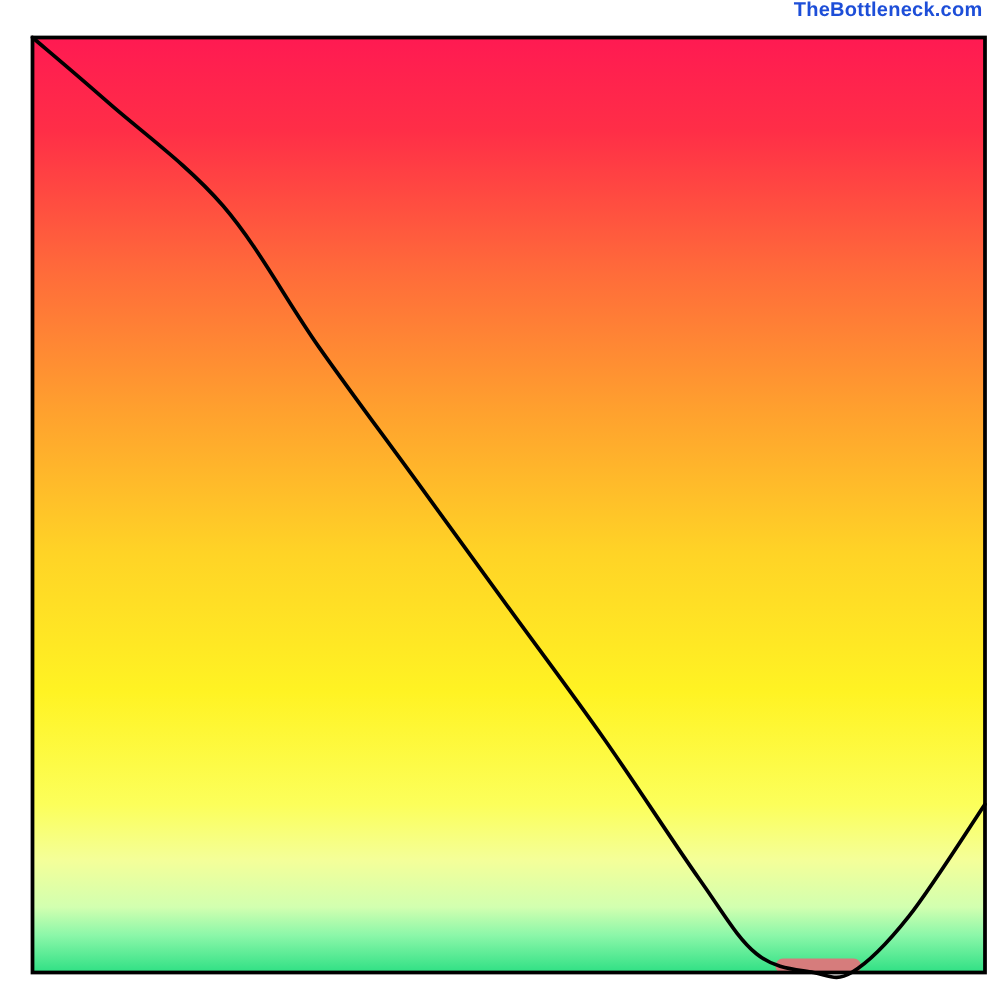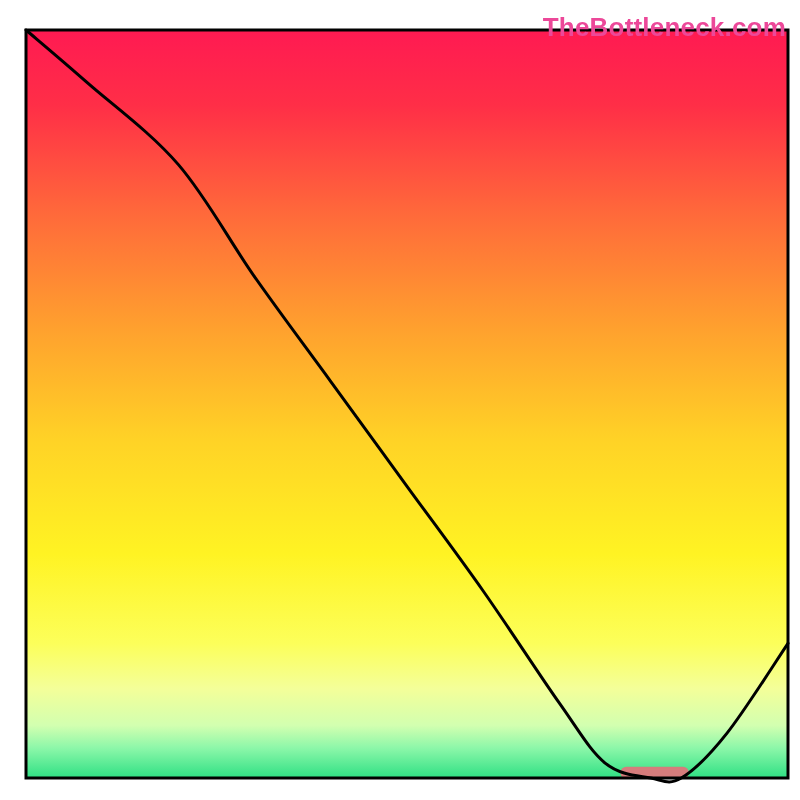--- a/index.html
+++ b/index.html
@@ -14,25 +14,25 @@
   #wrap {
     position: relative;
     width: 800px;
     height: 800px;
   }
   svg {
     display: block;
   }
   #watermark {
     position: absolute;
-    top: 12px;
+    top: 0;
     right: 14px;
-    font-size: 26px;
+    font-size: 16px;
     font-weight: bold;
-    color: #ec4899;
+    color: #1d4ed8;
     letter-spacing: 0.2px;
   }
 </style>
 </head>
 <body>
 
 <div id="wrap">
   <div id="watermark">TheBottleneck.com</div>
 
   <svg id="chart" width="800" height="800">

